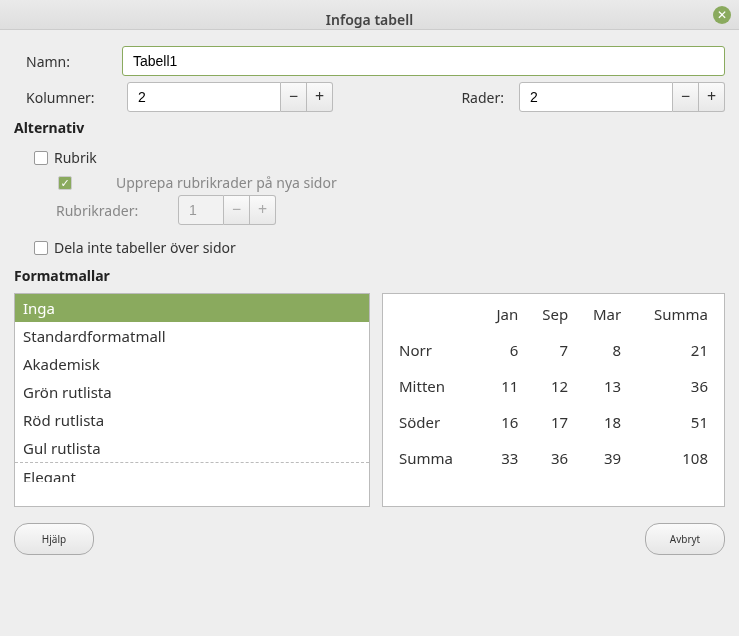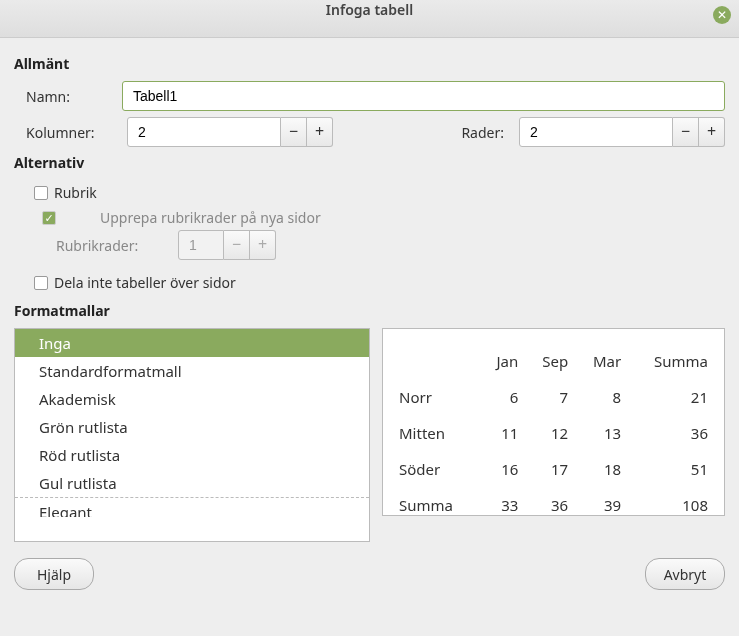--- a/index.html
+++ b/index.html
@@ -7,25 +7,25 @@
     margin: 0;
     font-family: "Segoe UI", "Noto Sans", Arial, sans-serif;
     font-size: 14px;
     background: #eeeeee;
     color: #333;
     width: 739px;
     height: 636px;
     overflow: hidden;
   }
   .titlebar {
-    height: 38px;
+    height: 30px;
     background: linear-gradient(#eaeaea, #dedede);
     border-bottom: 1px solid #ccc;
     display: flex;
-    align-items: flex-start;
+    align-items: flex-end;
     position: relative;
   }
   .titlebar .title {
     flex: 1;
     text-align: center;
     font-weight: 600;
     color: #444;
   }
   .titlebar .close {
     position: absolute;
@@ -94,21 +94,21 @@
     background: linear-gradient(#fafafa,#e8e8e8);
     font-size: 16px;
     line-height: 26px;
     text-align: center;
     cursor: pointer;
     user-select: none;
   }
   .spin-btn.dim { color: #aaa; cursor: default; }
   .spin-btn.last { border-radius: 0 3px 3px 0; }
   .checkbox-row { margin-left: 12px; display: flex; align-items: center; gap: 6px; padding: 3px 8px; }
-  .checkbox-row.indent { margin-left: 20px; gap: 44px; }
+  .checkbox-row.indent { margin-left: 36px; gap: 44px; }
   .cb {
     width: 14px; height: 14px;
     border: 1px solid #999;
     background: #fff;
     border-radius: 2px;
     display: inline-flex;
     align-items: center;
     justify-content: center;
   }
   .cb.checked {
@@ -136,39 +136,39 @@
   }
   .style-list {
     width: 356px;
     height: 214px;
     border: 1px solid #bbb;
     background: #fff;
     overflow: hidden;
     font-size: 15px;
   }
   .style-item {
-    padding: 4px 24px;
+    padding: 4px 8px;
     cursor: pointer;
   }
   .style-item.selected {
     background: #8aaa5e;
     color: #fff;
   }
   .style-item.cutoff {
     border-top: 1px dashed #bbb;
     color: #333;
     height: 20px;
     overflow: hidden;
   }
   .preview {
     flex: 1;
-    height: 188px;
+    height: 214px;
     border: 1px solid #bbb;
     background: #fff;
-    padding: 14px 10px 0 10px;
+    padding: 2px 10px 0 10px;
   }
   .preview table {
     width: 100%;
     border-collapse: collapse;
     font-size: 15px;
   }
   .preview th, .preview td {
     text-align: right;
     padding: 8px 6px;
     font-weight: normal;
@@ -185,37 +185,36 @@
   }
   .button-bar .spacer { flex: 1; }
   .btn {
     min-width: 80px;
     height: 32px;
     padding: 0 16px;
     border: 1px solid #aaa;
     border-radius: 14px;
     background: linear-gradient(#fafafa,#e6e6e6);
     cursor: pointer;
-    font-size: 14px;
+    font-size: 10px;
     display: inline-flex;
     align-items: center;
     justify-content: center;
   }
 </style>
 </head>
 <body>
 
 <div class="titlebar">
   <div class="title">Infoga tabell</div>
   <div class="close">✕</div>
 </div>
 
 <div class="content">
 
-  <div class="section-title">Allmänt</div>
 
   <div class="row name-row">
     <div class="label">Namn:</div>
     <input class="text-input" type="text" value="Tabell1" style="">
   </div>
 
   <div class="row colrow-row">
     <div class="label">Kolumner:</div>
     <div class="spinner">
       <input type="text" value="2" style="">

